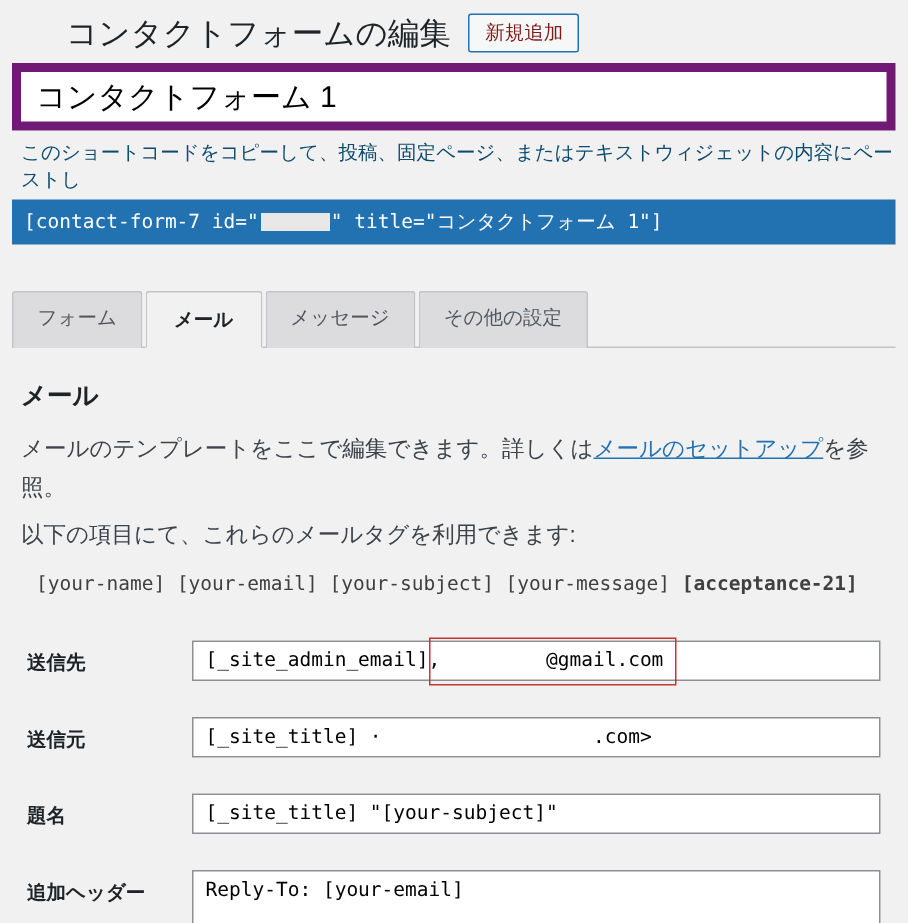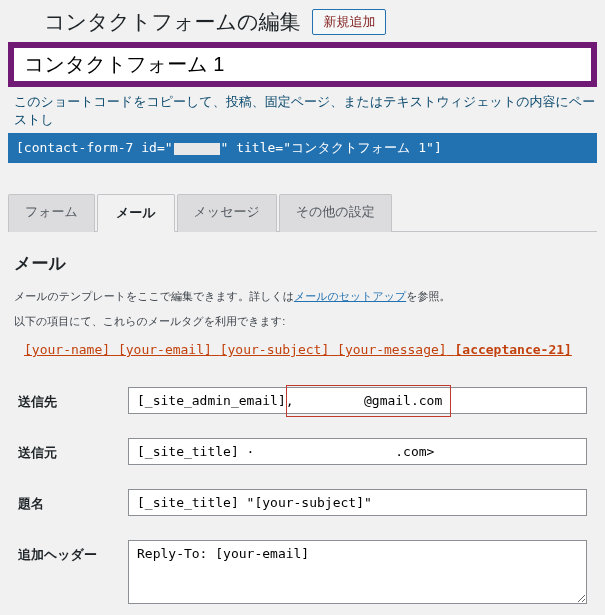--- a/index.html
+++ b/index.html
@@ -89,32 +89,31 @@
     }
     .panel {
       padding: 20px 6px 0 6px;
     }
     .panel-heading {
       font-size: 17px;
       font-weight: 600;
       margin-bottom: 12px;
     }
     .panel-desc {
-      font-size: 11px;
+      font-size: 15px;
       color: #3c434a;
       line-height: 1.7;
       margin-bottom: 6px;
     }
     .panel-desc a { color: #2271b1; text-decoration: underline; }
     .mail-tags {
       font-family: Consolas, Monaco, monospace;
       font-size: 13px;
-      color: #c2410c;
+      color: #404040;
       padding: 6px 10px 18px 10px;
-      text-decoration: underline;
     }
     .mail-tags .bold { font-weight: bold; }
     .form-table {
       width: 100%;
       border-collapse: collapse;
     }
     .form-table td {
       padding: 12px 4px;
       vertical-align: top;
     }

